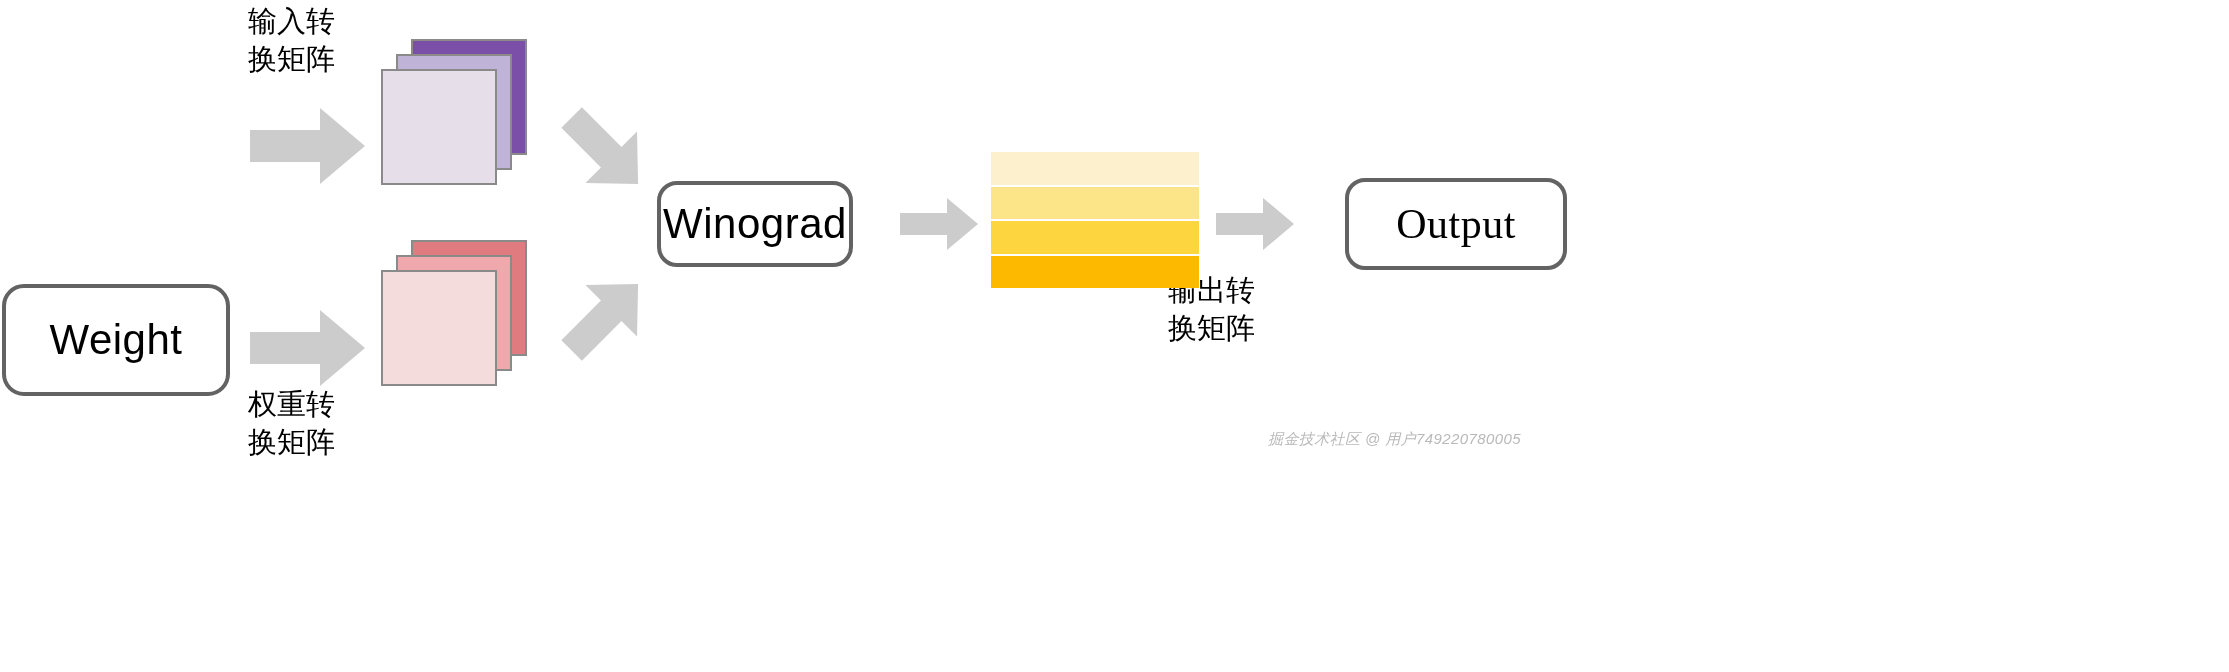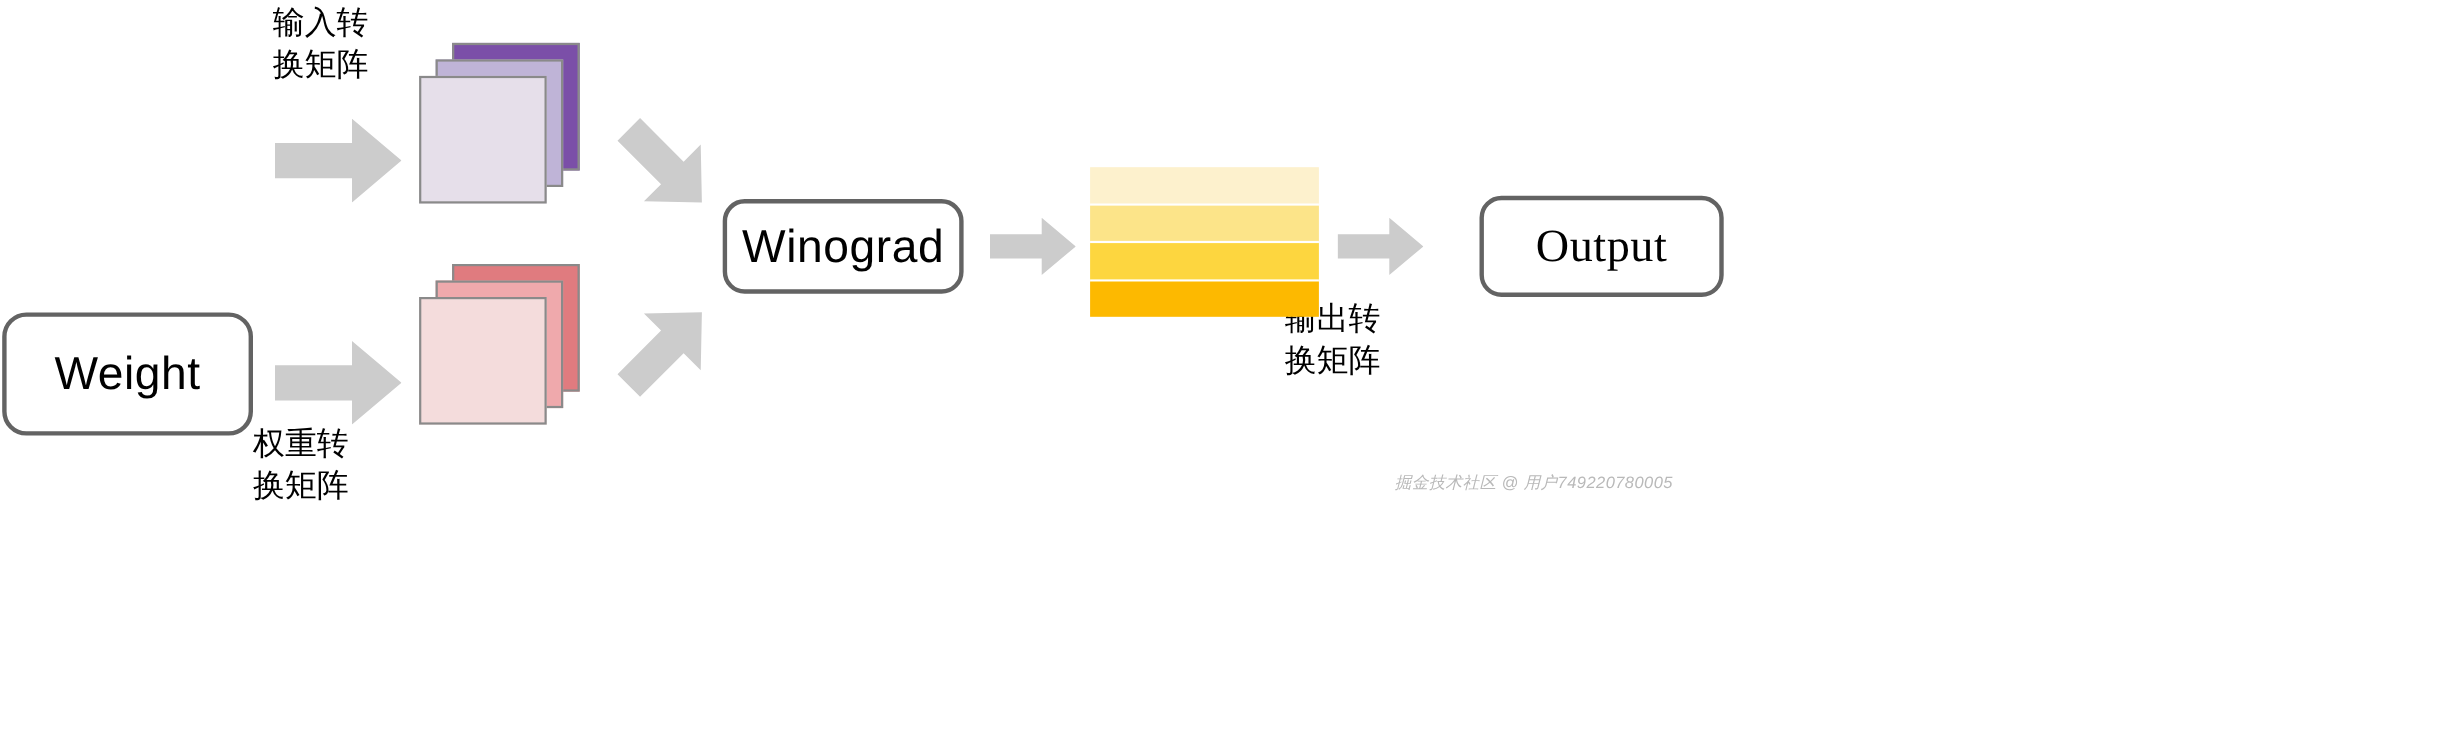--- a/index.html
+++ b/index.html
@@ -33,34 +33,34 @@
   .box-label {
     font-size: 42px;
     color: #000000;
     letter-spacing: 0.5px;
     line-height: 1;
     white-space: nowrap;
   }
 
   #box-input   { left: 2px;    top: 82px;  width: 228px; height: 100px; }
   #box-weight  { left: 2px;    top: 284px; width: 228px; height: 112px; }
-  #box-winograd{ left: 657px;  top: 181px; width: 219px; height: 86px;  border-radius: 20px;}
+  #box-winograd{ left: 657px;  top: 181px; width: 196px; height: 86px;  border-radius: 20px;}
   #box-output  { left: 1345px; top: 178px; width: 222px; height: 92px;  border-radius: 20px; font-family: Liberation Serif, serif;}
 
   
   .cn-label {
     position: absolute;
     font-size: 29px;
     line-height: 1.32;
     color: #000000;
     white-space: pre-line;
     font-weight: 400;
   }
   #label-input-transform  { left: 248px;  top: 2px;   }
-  #label-weight-transform { left: 230px;  top: 385px; }
+  #label-weight-transform { left: 248px;  top: 385px; }
   #label-output-transform { left: 1168px; top: 271px; }
 
   
   #watermark {
     position: absolute;
     left: 1268px;
     top: 430px;
     font-size: 15px;
     color: #b9b9b9;
     white-space: nowrap;

